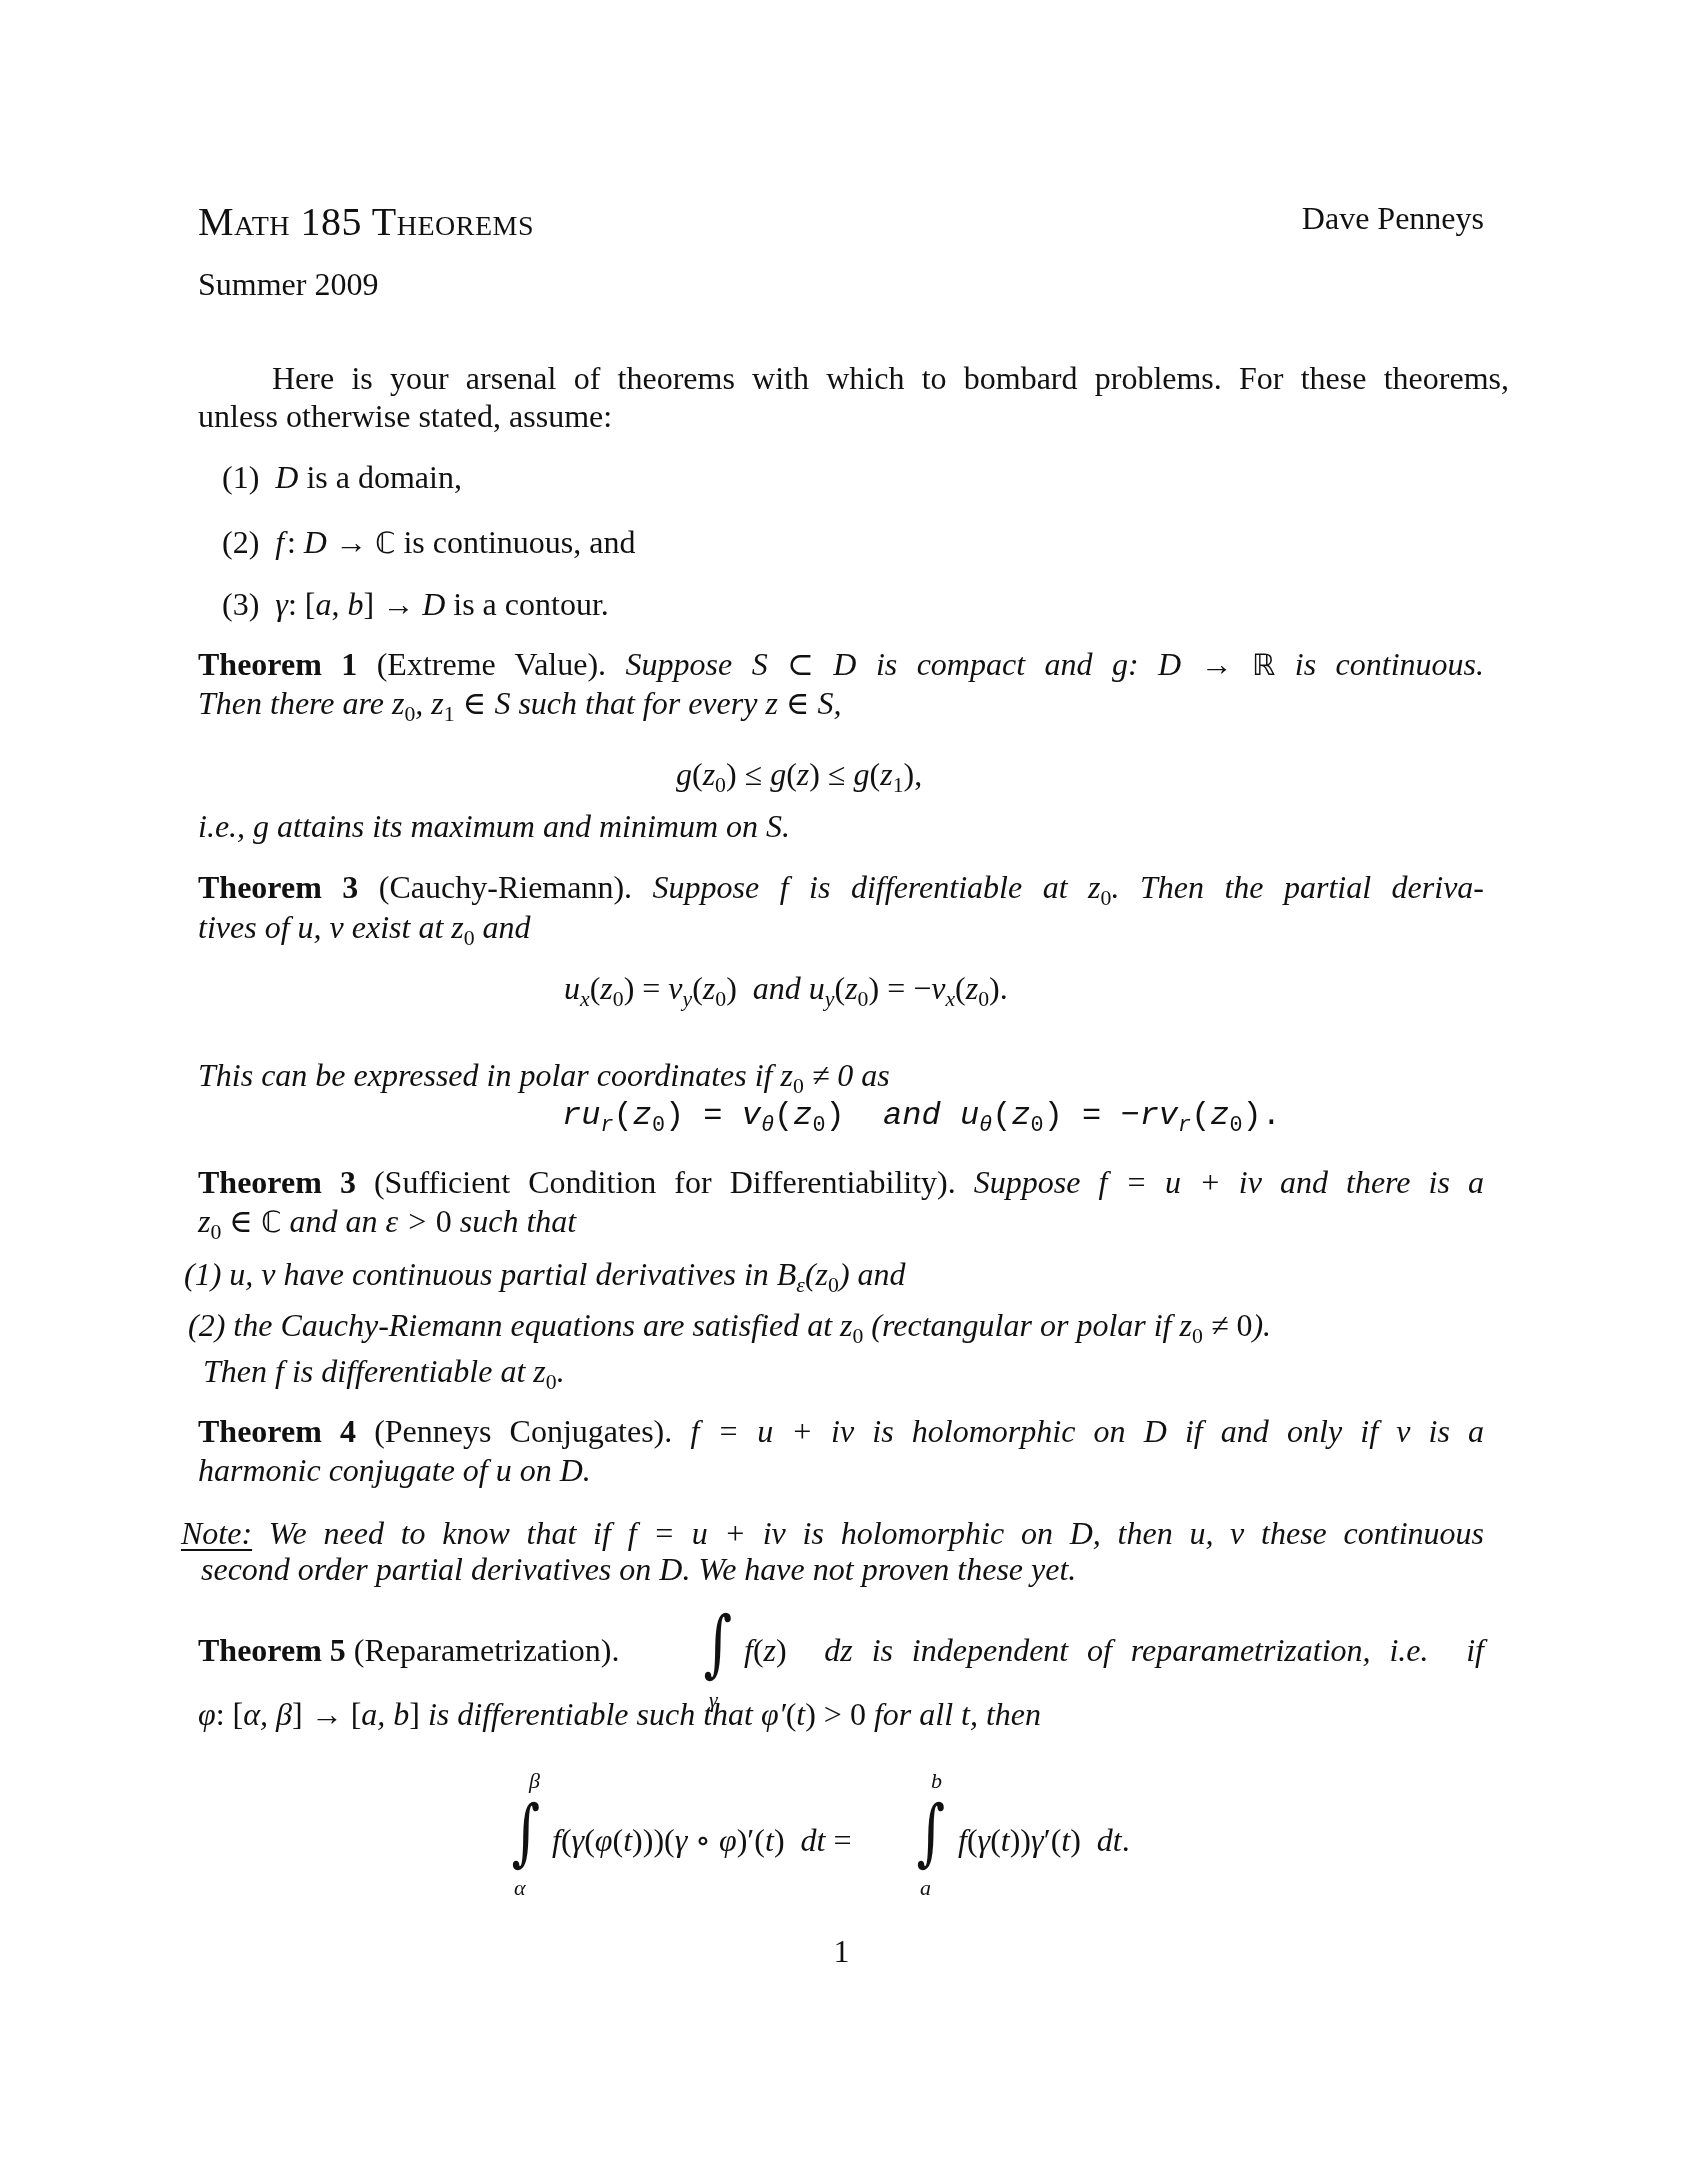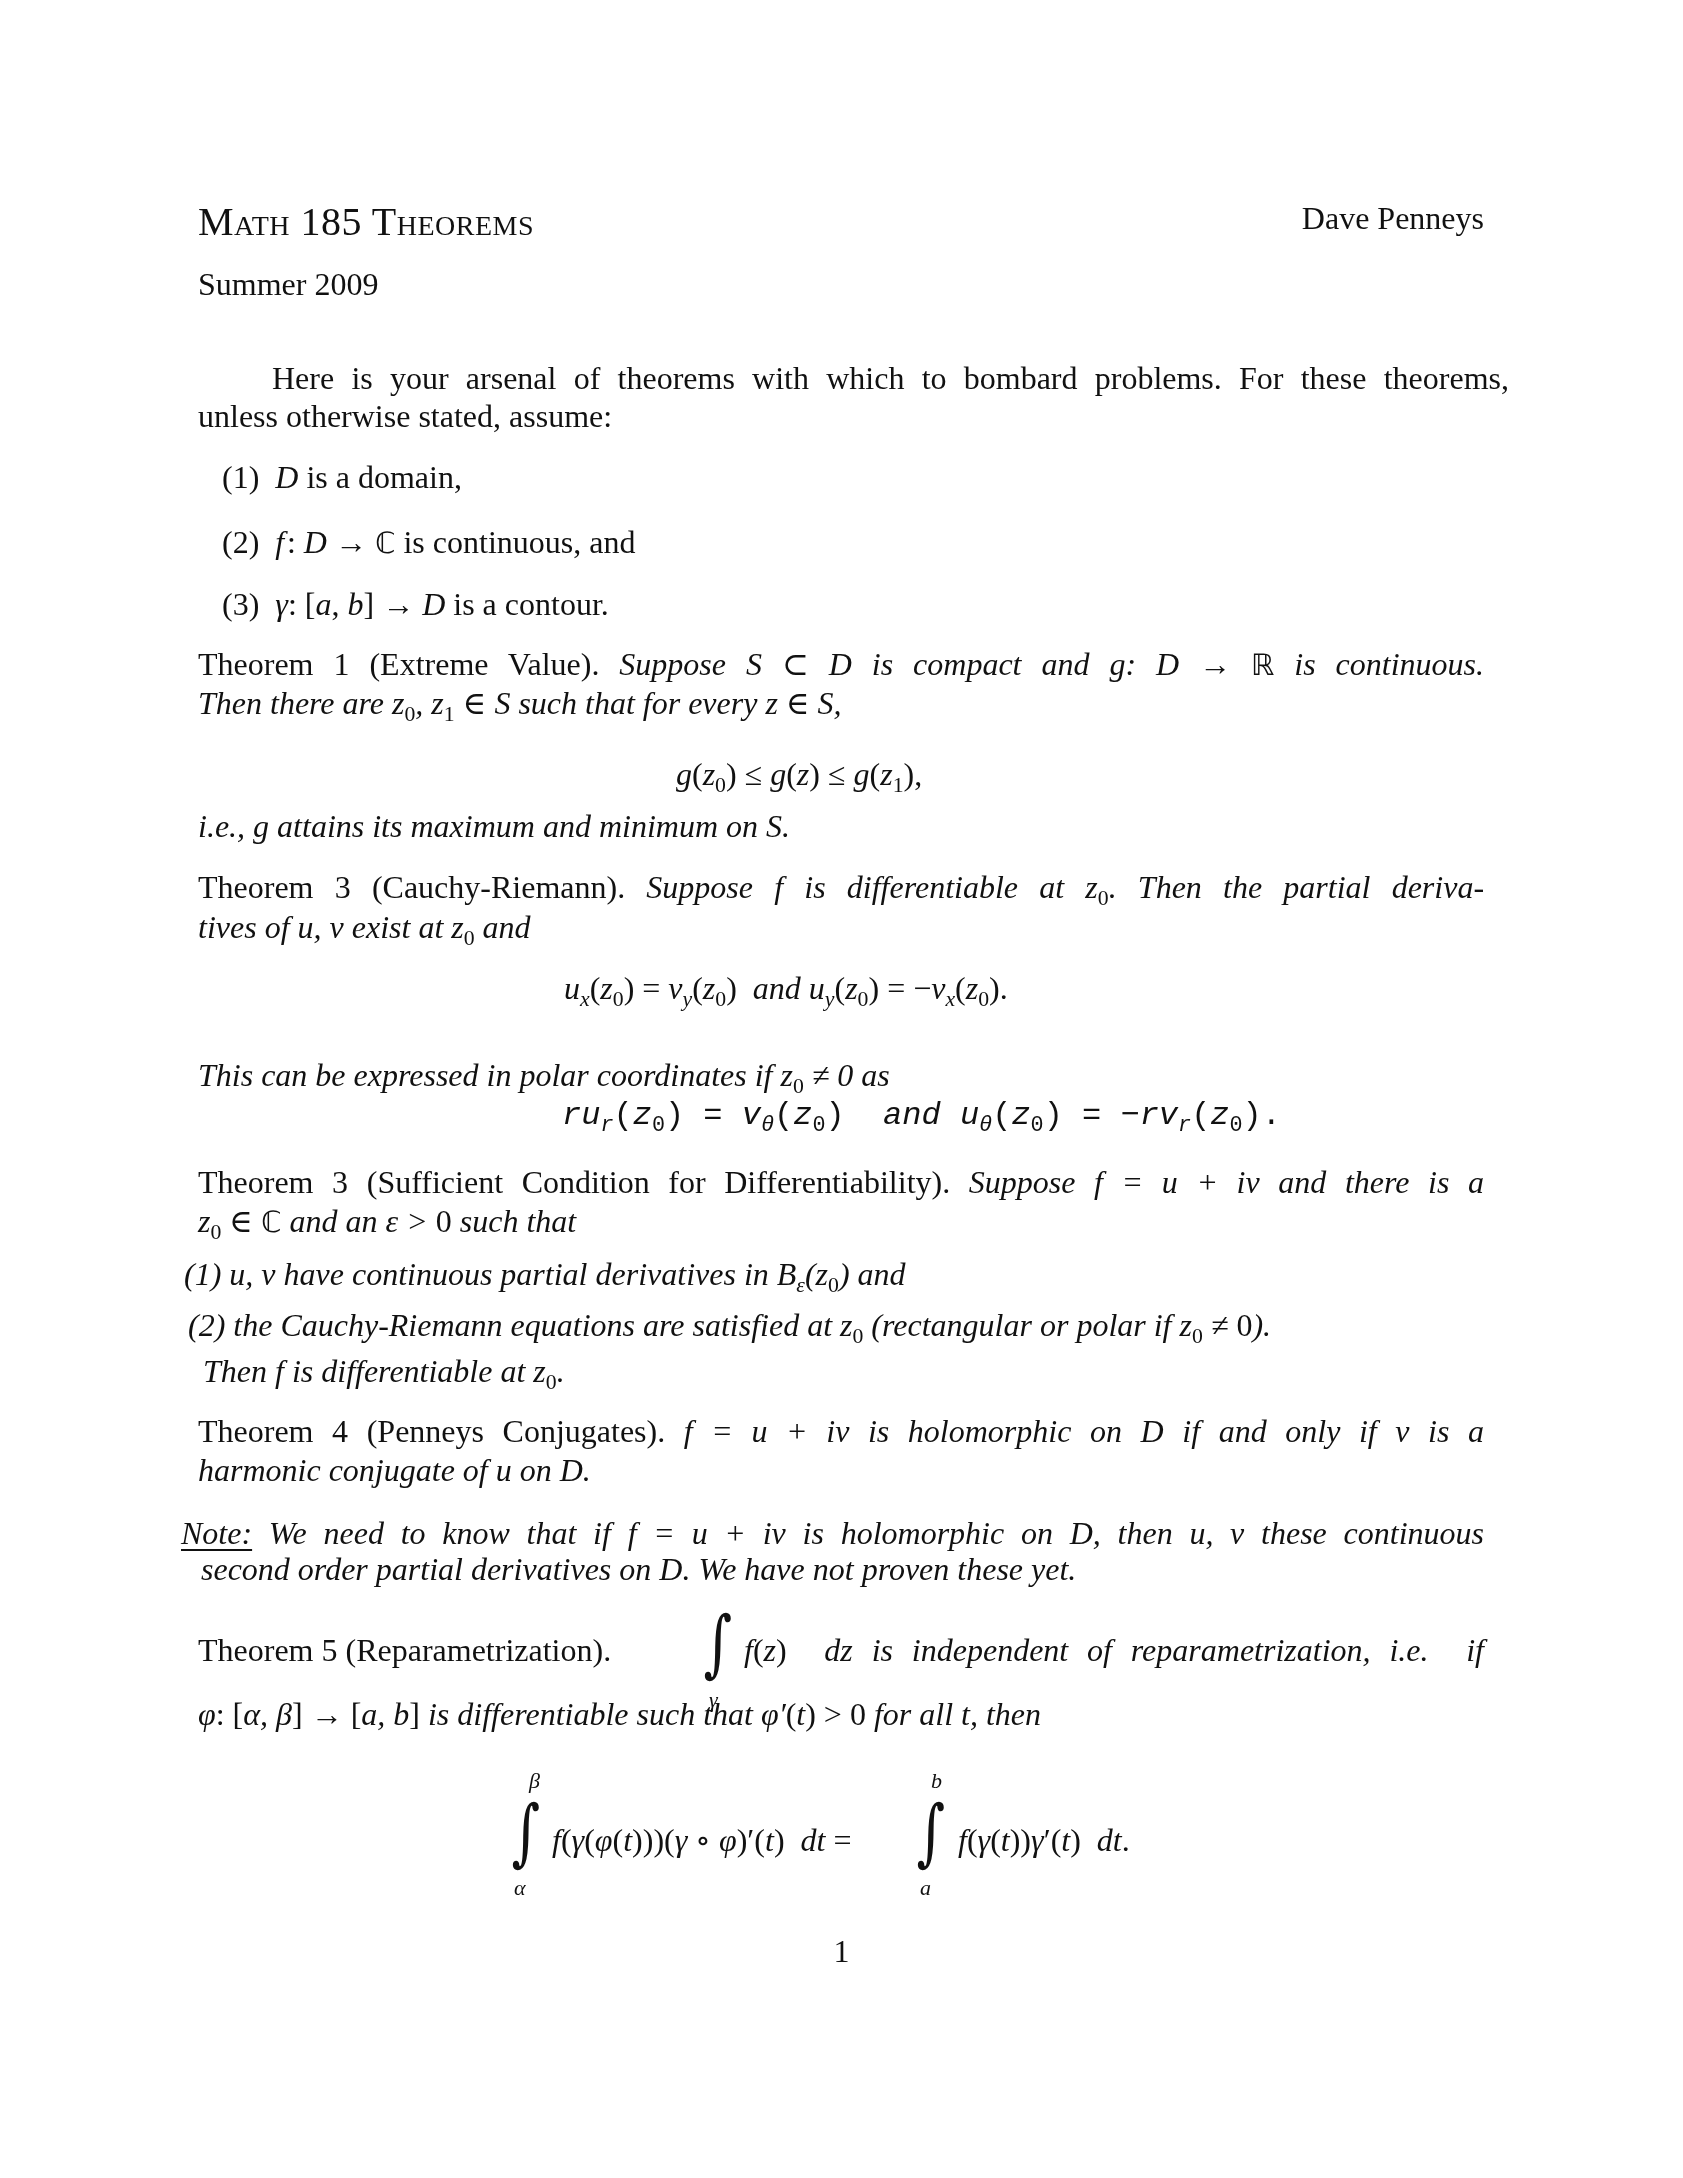--- a/index.html
+++ b/index.html
@@ -1,21 +1,21 @@
 <!DOCTYPE html>
 <html><head>
 <meta charset="utf-8">
 <style>
   html, body { margin:0; padding:0; background:#ffffff; }
   body { width:1683px; height:2178px; position:relative; overflow:hidden;
          font-family:"Liberation Serif", "DejaVu Serif", serif; color:#111; font-size:32px; }
   .ln { position:absolute; white-space:nowrap; line-height:1; }
   
   .it { font-style:italic; }
-  .b { font-weight:normal; }
+  .b { font-weight:bold; }
   .sc { font-variant:small-caps; letter-spacing:0.5px; }
   sub, sup { font-size:0.68em; line-height:0; }
   sub { vertical-align:-0.3em; }
   .bb { font-family:"DejaVu Sans", sans-serif; font-style:normal; font-size:0.92em; }
   .rm { font-style:normal; }
   .u { text-decoration:underline; text-underline-offset:5px; text-decoration-thickness:1.5px; }
   .center { left:0; width:1683px; text-align:center; }
   .intsign { position:absolute; font-family:"DejaVu Serif", serif; font-style:normal; line-height:1; }
   .lim { position:absolute; font-style:italic; font-size:22px; line-height:1; }
 </style>

